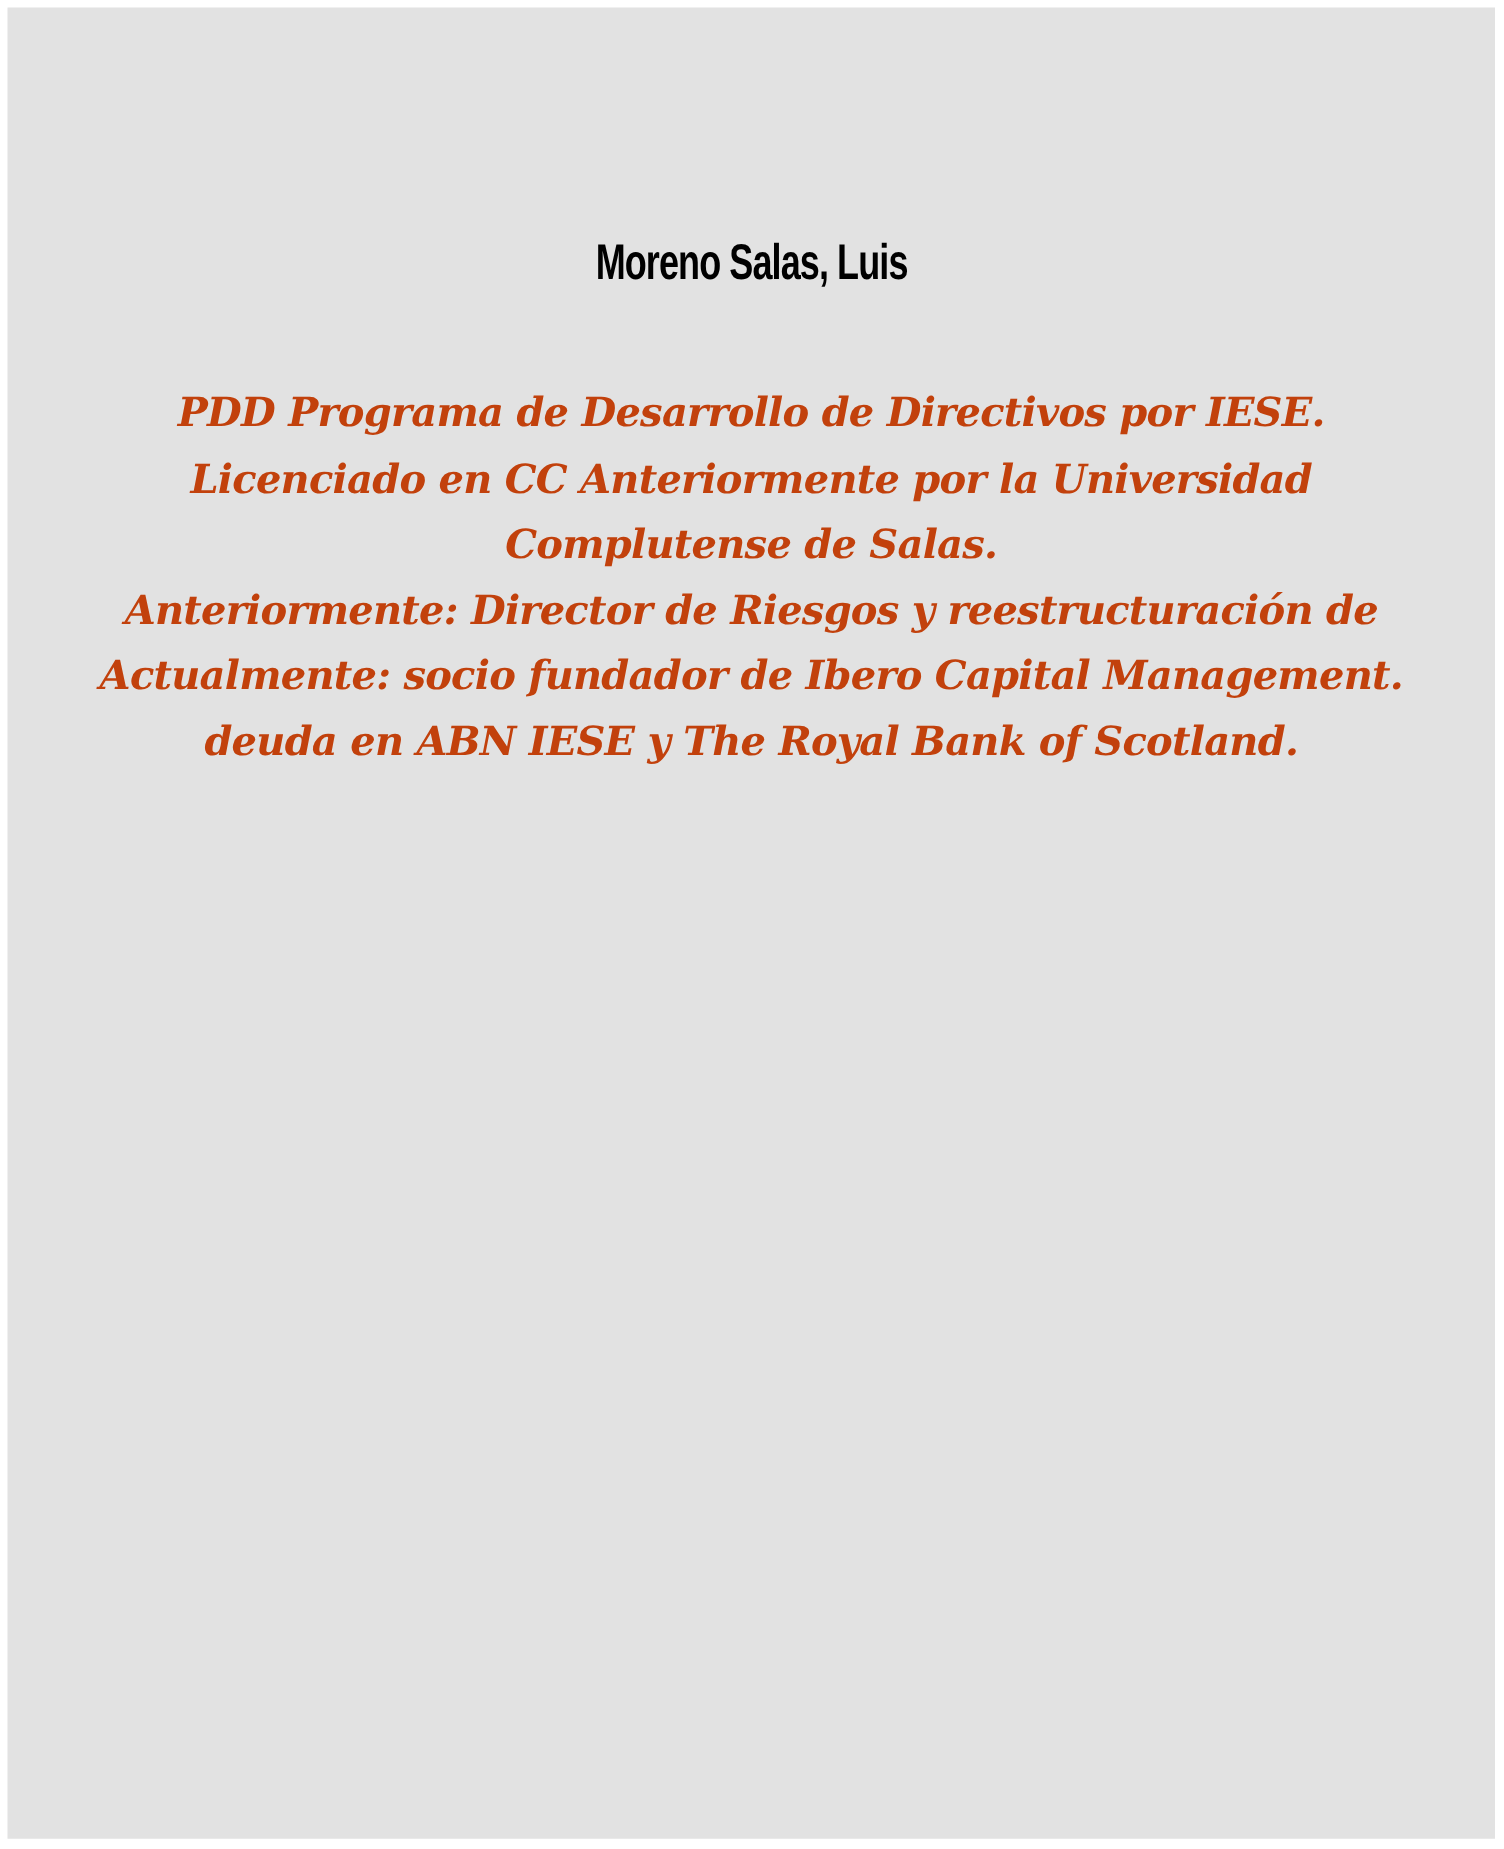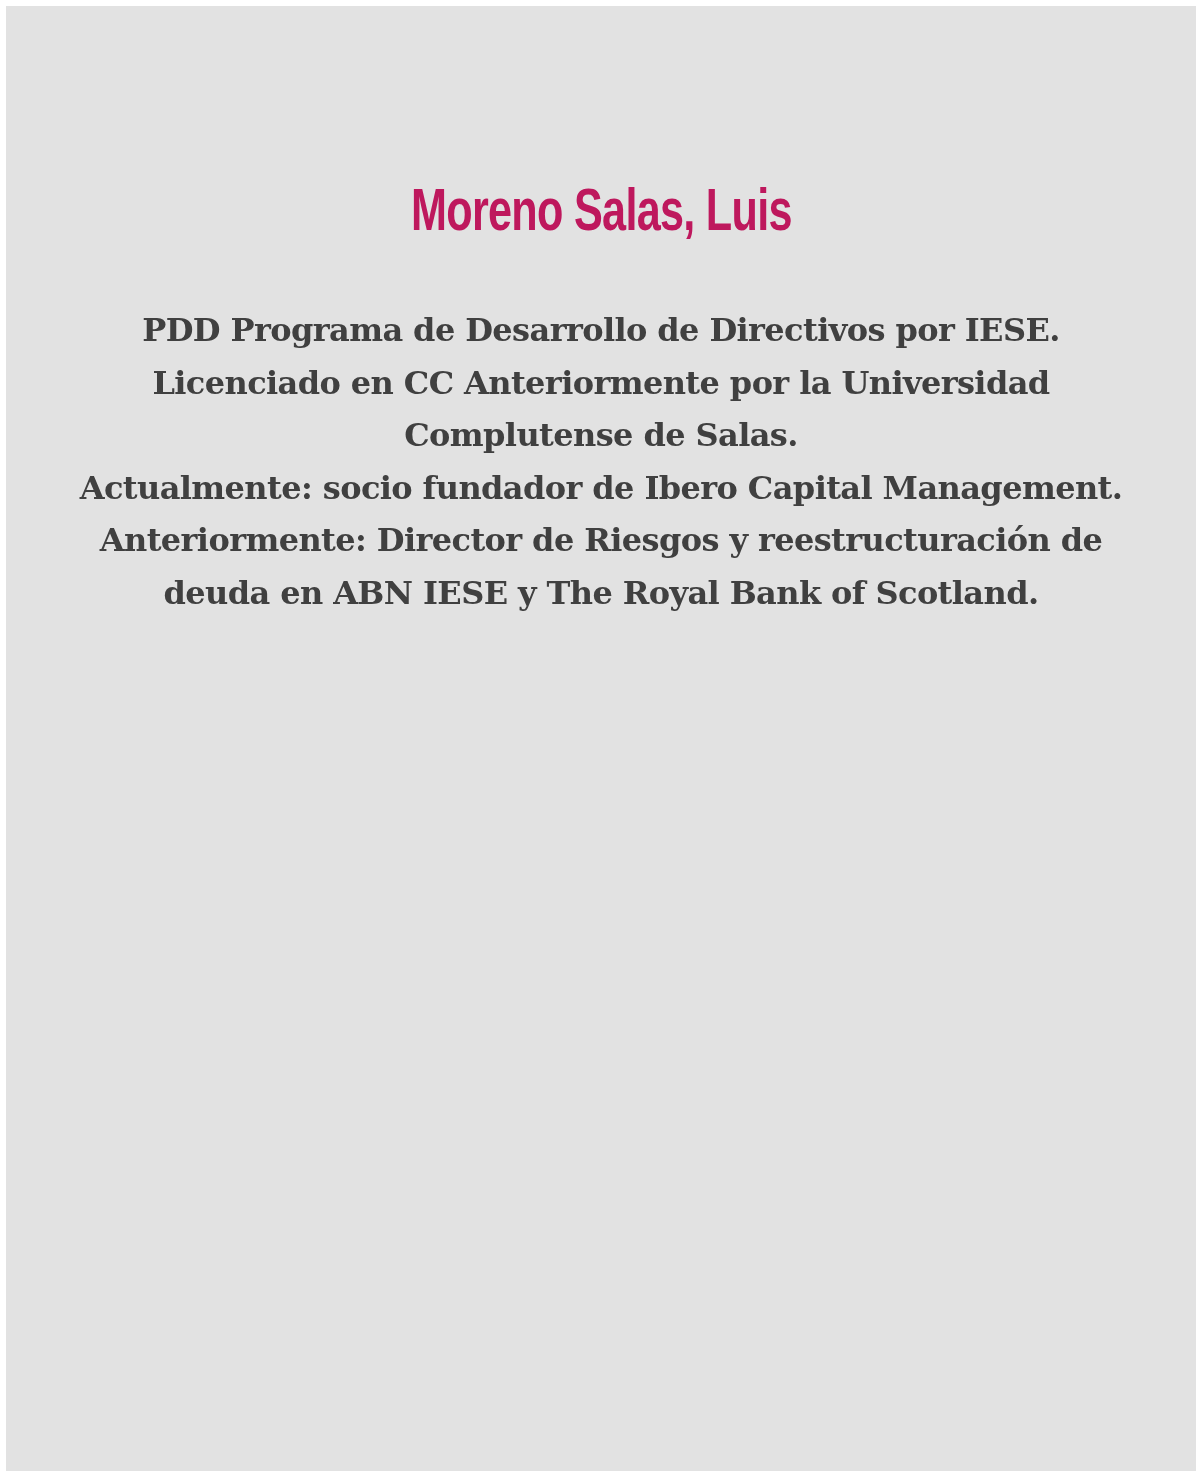--- a/index.html
+++ b/index.html
@@ -22,55 +22,56 @@
     left: 6px;
     right: 7px;
     bottom: 8px;
     background: #e2e2e2;
     text-align: center;
   }
   .page-title {
     margin: 0;
     padding-top: 170px;
     text-align: center;
-    color: #be185d;
+    color: #000000;
     font-family: "Liberation Sans", sans-serif;
     font-weight: 700;
-    font-size: 60px;
+    font-size: 40px;
     line-height: 68px;
     white-space: nowrap;
   }
   .page-title .condense {
     display: inline-block;
     transform: scaleX(0.72);
     transform-origin: center center;
     letter-spacing: -1px;
   }
   .bio {
     margin-top: 60px;
     text-align: center;
-    color: #404040;
+    color: #c2410c;
     font-family: "DejaVu Serif", serif;
     font-weight: 700;
     font-size: 32px;
     line-height: 52.5px;
     letter-spacing: -0.6px;
+    font-style: italic;
   }
   .bio-line {
     white-space: nowrap;
   }
 </style>
 </head>
 <body>
 
 <div class="frame">
   <div class="panel">
     <h1 class="page-title"><span class="condense">Moreno Salas, Luis</span></h1>
     <div class="bio">
       <div class="bio-line">PDD Programa de Desarrollo de Directivos por IESE.</div>
       <div class="bio-line">Licenciado en CC Anteriormente por la Universidad</div>
       <div class="bio-line">Complutense de Salas.</div>
+      <div class="bio-line">Anteriormente: Director de Riesgos y reestructuración de</div>
       <div class="bio-line">Actualmente: socio fundador de Ibero Capital Management.</div>
-      <div class="bio-line">Anteriormente: Director de Riesgos y reestructuración de</div>
       <div class="bio-line">deuda en ABN IESE y The Royal Bank of Scotland.</div>
     </div>
   </div>
 </div>
 
 </body></html>

